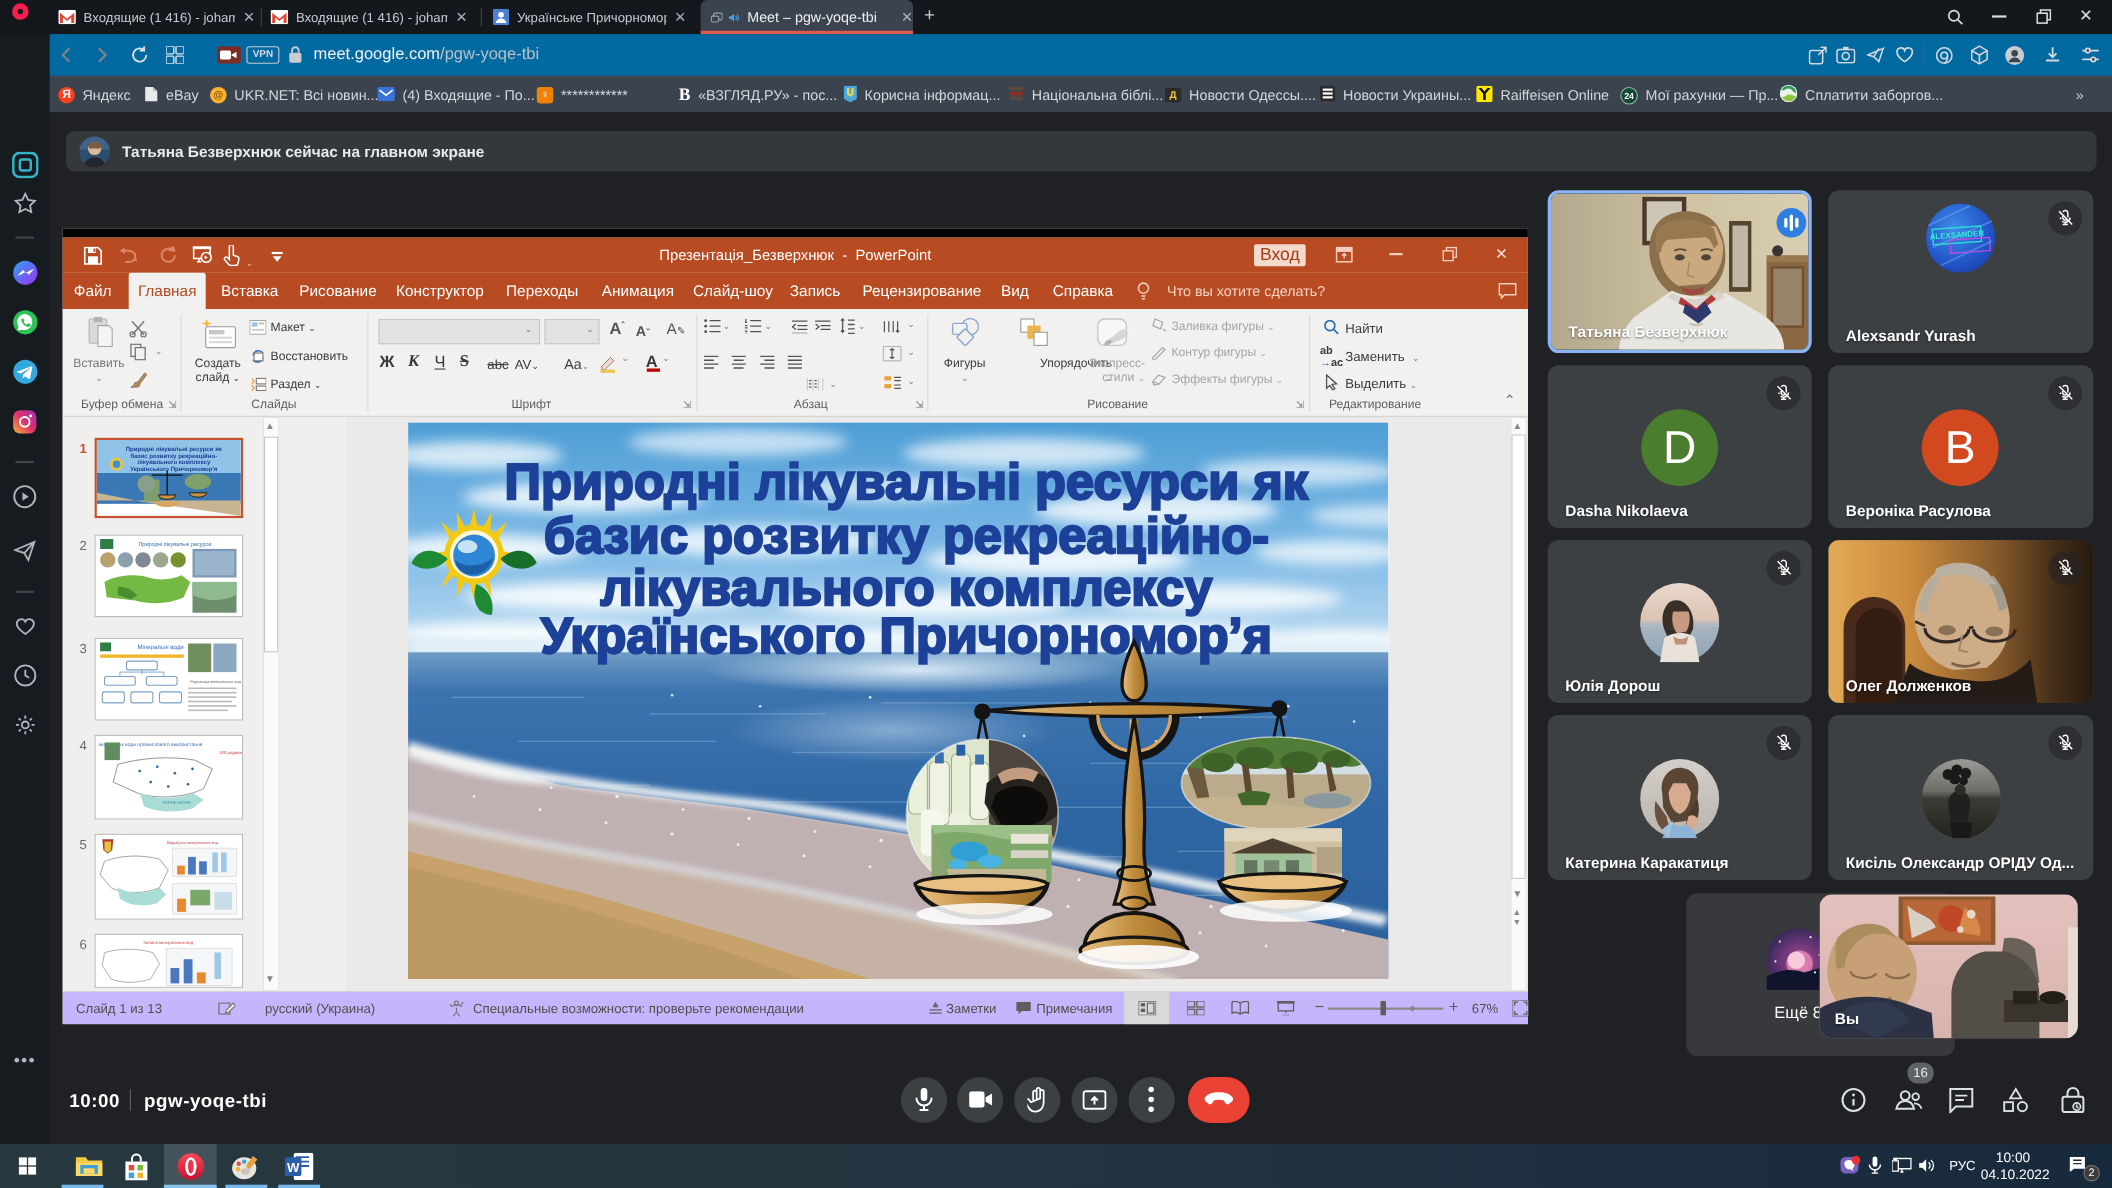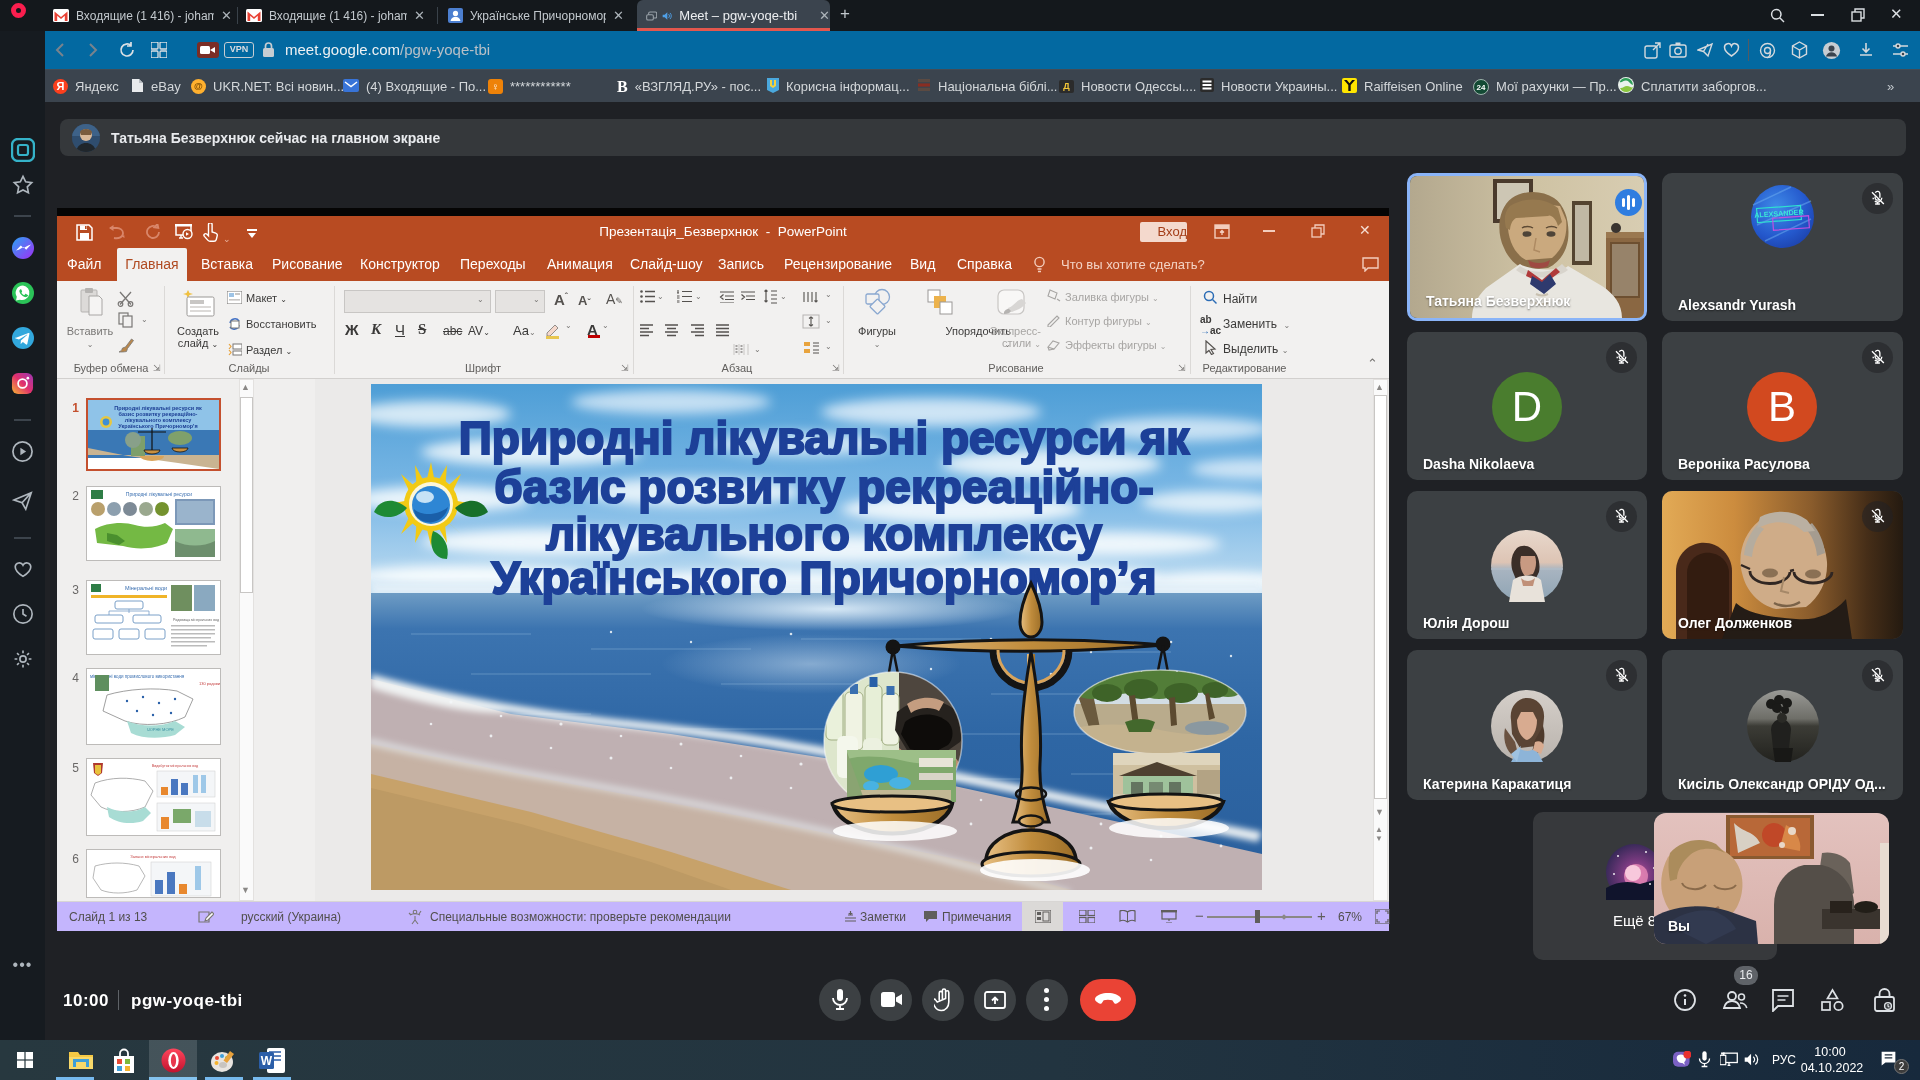--- a/index.html
+++ b/index.html
@@ -320,21 +320,21 @@
           <path d="M11 9.3l3 1.7-3 1.7z" fill="#fff"></path>
           <path d="M6 12v3M4 15h4" stroke="#fff" stroke-width="1.4"></path>
         </svg>
   <svg class="abs" style="left:146px;top:7px;" width="15" height="19" viewBox="0 0 15 19">
           <path d="M5.5 1.5a1.8 1.8 0 013.6 0V9l3.6 1.2c1.2.4 1.8 1.5 1.5 2.7l-.9 3.6c-.3 1.1-1.2 1.8-2.3 1.8H7c-.8 0-1.5-.3-2-.9l-3.6-4c-.6-.7-.6-1.7.1-2.3.6-.6 1.6-.6 2.2 0l1.8 1.8z" fill="none" stroke="#fff" stroke-width="1.4"></path>
         </svg>
   <div class="abs" style="left:166px;top:18px;color:#e9b39e;font-size:9px;">⌄</div>
   <div class="abs" style="left:190px;top:13px;width:10px;height:1.8px;background:#fff;"></div>
   <div class="abs" style="left:191px;top:17px;width:0;height:0;border-left:4px solid transparent;border-right:4px solid transparent;border-top:5px solid #fff;"></div>
   <div class="abs" style="left:0;top:0;width:1332px;height:32px;text-align:center;line-height:32px;color:#fff;font-size:13.5px;">Презентація_Безверхнюк&nbsp;&nbsp;-&nbsp;&nbsp;PowerPoint</div>
-  <div class="abs" style="left:1083px;top:6px;width:47px;height:20px;background:#f4d9cd;border-radius:2px;text-align:right;line-height:20px;color:#a33c17;font-size:13px;">Вход</div>
+  <div class="abs" style="left:1083px;top:6px;width:47px;height:20px;background:#f4d9cd;border-radius:2px;text-align:center;line-height:20px;color:#a33c17;font-size:16px;">Вход</div>
   <svg class="abs" style="left:1157px;top:8px;" width="16" height="15" viewBox="0 0 16 15">
           <rect x="1" y="1" width="14" height="13" fill="none" stroke="#f3cdbd" stroke-width="1.4"></rect>
           <rect x="1" y="1" width="14" height="4" fill="#f3cdbd"></rect>
           <path d="M8 11V6.5M6 8.5L8 6.5l2 2" stroke="#f3cdbd" stroke-width="1.3" fill="none"></path>
         </svg>
   <div class="abs" style="left:1206px;top:14px;width:12px;height:1.6px;background:#f3cdbd;"></div>
   <svg class="abs" style="left:1254px;top:8px;" width="14" height="14" viewBox="0 0 14 14">
           <rect x="1" y="4" width="9" height="9" fill="none" stroke="#f3cdbd" stroke-width="1.3"></rect>
           <path d="M4 4V1h9v9h-3" fill="none" stroke="#f3cdbd" stroke-width="1.3"></path>
         </svg>
@@ -541,21 +541,21 @@
           <path d="M3 1l9 8-4 .5 2.5 4-2 1-2.5-4L3 13z" fill="none" stroke="#55524f" stroke-width="1.2"></path>
         </svg>
   <div class="abs rtxt" style="left:1166px;top:61px;font-size:12px;">Выделить <span style="font-size:8px;color:#797775;">⌄</span></div>
   <div class="abs" style="left:1310px;top:75px;color:#797775;font-size:13px;">⌃</div>
 
   <div class="rlabel" style="left:14px;width:80px;">Буфер обмена</div>
   <div class="rlabel" style="left:162px;width:60px;">Слайды</div>
   <div class="rlabel" style="left:396px;width:60px;">Шрифт</div>
   <div class="rlabel" style="left:650px;width:60px;">Абзац</div>
   <div class="rlabel" style="left:924px;width:70px;">Рисование</div>
-  <div class="rlabel" style="left:1140px;width:95px;">Редактирование</div>
+  <div class="rlabel" style="left:1140px;width:95px;text-align:right;">Редактирование</div>
   <div class="abs" style="left:96px;top:82px;color:#797775;font-size:9px;">⇲</div>
   <div class="abs" style="left:564px;top:82px;color:#797775;font-size:9px;">⇲</div>
   <div class="abs" style="left:775px;top:82px;color:#797775;font-size:9px;">⇲</div>
   <div class="abs" style="left:1121px;top:82px;color:#797775;font-size:9px;">⇲</div>
 </div>
 <div id="lpanel">
   <div class="tnum" style="top:22px;color:#c4502e;font-weight:bold;">1</div>
   <div class="thumb" style="top:19px;height:73px;border:2px solid #c4502e;">
     <svg width="131" height="69" viewBox="0 0 131 69">
             <rect width="131" height="36" fill="#8fc3e8"></rect>

